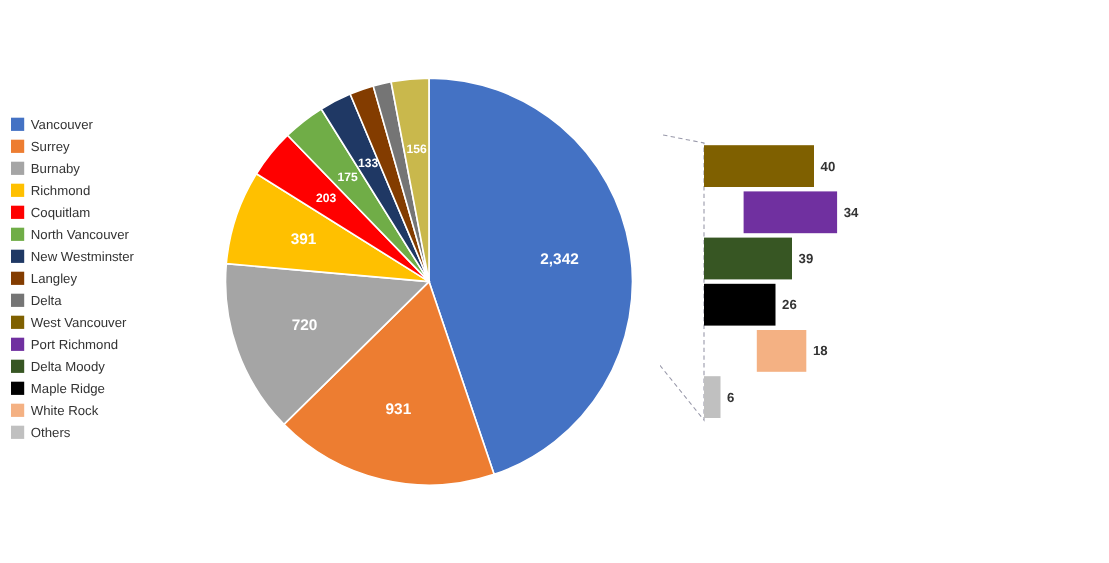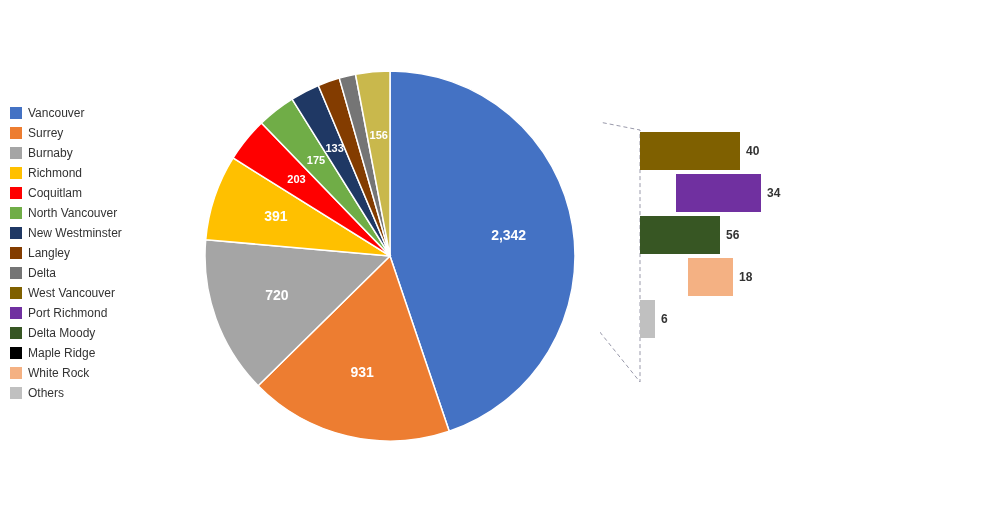--- a/index.html
+++ b/index.html
@@ -144,32 +144,36 @@
         <path d="M 210 210 L 159.27797159171732 32.08913514304595 A 185 185 0 0 1 175.5048899560387 28.24442956801846 Z" fill="#757575" stroke="#fff" stroke-width="1.5"></path>
         <path d="M 210 210 L 175.5048899560387 28.24442956801846 A 185 185 0 0 1 209.9999999999998 25 Z" fill="#C9B84C" stroke="#fff" stroke-width="1.5"></path>
         <text x="198.73961088349415" y="90.27838066186676" text-anchor="middle" dominant-baseline="middle" font-size="11" font-weight="bold" fill="#fff">156</text>
       </svg>
   </div>
 
   <div style="position:relative; width:220px; height:420px; flex-shrink:0;">
     <svg id="dashed-svg" style="position:absolute; top:0; left:0; width:220px; height:420px; pointer-events:none;">
         <polygon points="-244.4951100439613,28.24442956801846 40,84 40,336 -210.00000000000017,25" fill="none" stroke="#9999AA" stroke-width="1" stroke-dasharray="4,3"></polygon>
       </svg>
-    <div id="exploded-bars" style="position: absolute; top: 84px; left: 40px; display: flex; flex-direction: column; justify-content: flex-start; height: 252px; gap: 0px;">
+    <div id="exploded-bars" style="position: absolute; top: 84px; left: 40px; display: flex; flex-direction: column; justify-content: flex-end; height: 252px; gap: 0px;">
         <div class="exploded-bar" style="height: 42px; display: flex; align-items: center;">
     <div style="width:100px; height:38px; background:#7F6000; flex-shrink:0;"></div>
     <span style="font-size:12px; font-weight:bold; color:#333; margin-left:6px; white-space:nowrap;">40</span>
   </div>
         <div class="exploded-bar" style="height: 42px; display: flex; align-items: center; margin-left: 36px;">
     <div style="width:85px; height:38px; background:#7030A0; flex-shrink:0;"></div>
     <span style="font-size:12px; font-weight:bold; color:#333; margin-left:6px; white-space:nowrap;">34</span>
   </div>
         <div class="exploded-bar" style="height: 42px; display: flex; align-items: center;">
     <div style="width:80px; height:38px; background:#375623; flex-shrink:0;"></div>
-    <span style="font-size:12px; font-weight:bold; color:#333; margin-left:6px; white-space:nowrap;">56</span>
+    <span style="font-size:12px; font-weight:bold; color:#333; margin-left:6px; white-space:nowrap;">39</span>
+  </div>
+        <div class="exploded-bar" style="height: 42px; display: flex; align-items: center;">
+    <div style="width:65px; height:38px; background:#000000; flex-shrink:0;"></div>
+    <span style="font-size:12px; font-weight:bold; color:#333; margin-left:6px; white-space:nowrap;">26</span>
   </div>
         <div class="exploded-bar" style="height: 42px; display: flex; align-items: center; padding-left: 48px;">
     <div style="width:45px; height:38px; background:#F4B183; flex-shrink:0;"></div>
     <span style="font-size:12px; font-weight:bold; color:#333; margin-left:6px; white-space:nowrap;">18</span>
   </div>
         <div class="exploded-bar" style="height: 42px; display: flex; align-items: center;">
     <div style="width:15px; height:38px; background:#C0C0C0; flex-shrink:0;"></div>
     <span style="font-size:12px; font-weight:bold; color:#333; margin-left:6px; white-space:nowrap;">6</span>
   </div>
       </div>

